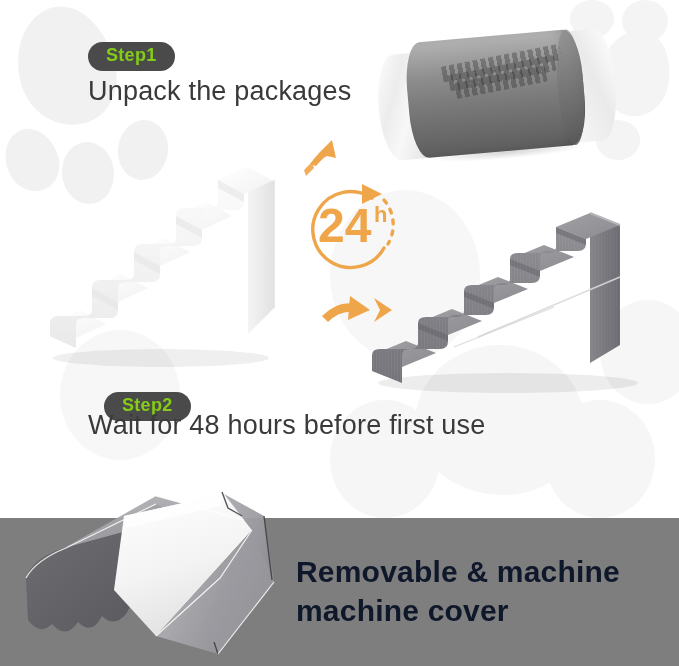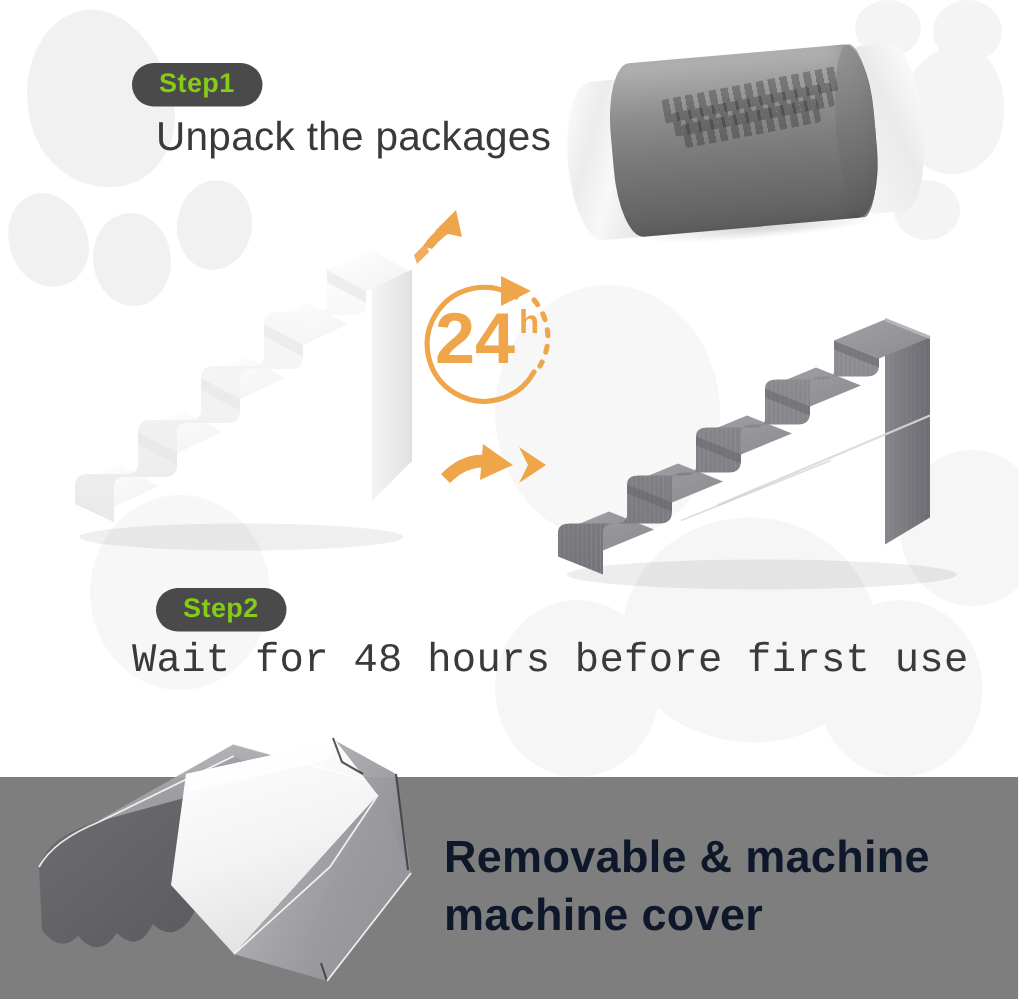--- a/index.html
+++ b/index.html
@@ -69,23 +69,23 @@
   .step-heading {
     position: absolute;
     color: #3a3a3a;
     font-size: 27px;
     font-weight: normal;
     letter-spacing: .2px;
     white-space: nowrap;
   }
 
   #badge1   { left: 88px; top: 42px; }
-  #heading1 { left: 88px; top: 76px; margin-left: 16px; }
+  #heading1 { left: 88px; top: 76px; }
   #badge2   { left: 104px; top: 392px; }
-  #heading2 { left: 88px; top: 426px; font-family: Liberation Mono, monospace; }
+  #heading2 { left: 88px; top: 410px; }
 
   
   .vac-pack {
     position: absolute;
     left: 378px;
     top: 28px;
     width: 230px;
     height: 135px;
     transform: rotate(-5deg);
   }
@@ -156,21 +156,21 @@
     height: 215px;
   }
   #white-stairs { left: 36px; top: 158px; }
   #grey-stairs  { left: 358px; top: 195px; width: 290px; height: 200px; }
 
   .stair-svg { width: 100%; height: 100%; display: block; }
 
   
   .cycle {
     position: absolute;
-    left: 272px;
+    left: 300px;
     top: 138px;
     width: 112px;
     height: 205px;
   }
   .cycle svg { width: 100%; height: 100%; display:block; }
 
   
   .banner {
     position: absolute;
     left: 0;

